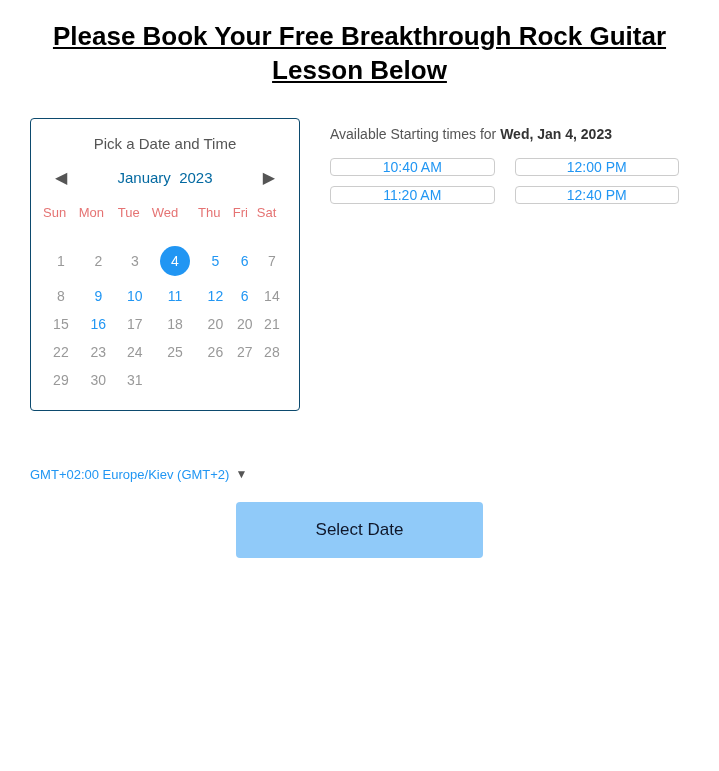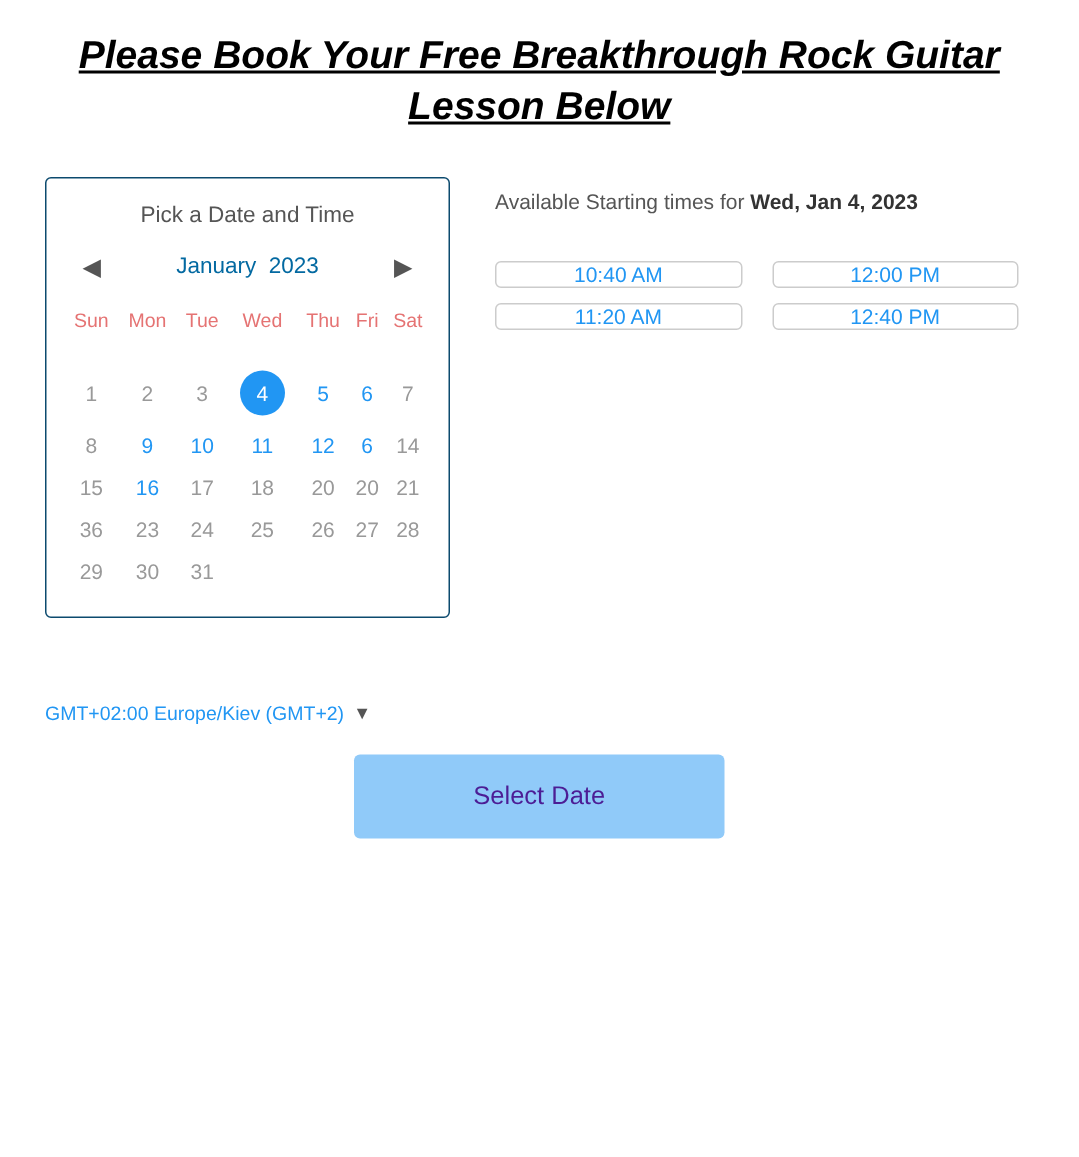--- a/index.html
+++ b/index.html
@@ -15,21 +15,20 @@
     }
 
     .page-title {
       font-size: 26px;
       font-weight: bold;
       text-decoration: underline;
       text-align: center;
       line-height: 1.3;
       margin-bottom: 30px;
       max-width: 620px;
-      font-style: italic;
     }
 
     .main-content {
       display: flex;
       width: 100%;
       gap: 20px;
       margin-bottom: 20px;
     }
 
     
@@ -69,21 +68,21 @@
     }
 
     .calendar-grid {
       width: 100%;
       border-collapse: collapse;
     }
 
     .calendar-grid th {
       font-size: 13px;
       color: #e57373;
-      text-align: center;
+      text-align: left;
       padding: 4px 0 8px 0;
       font-weight: normal;
     }
 
     .calendar-grid td {
       text-align: center;
       padding: 6px 0;
       font-size: 14px;
       color: #999;
       cursor: default;
@@ -97,21 +96,21 @@
 
     
     .time-section {
       flex: 1;
       padding: 8px 10px;
     }
 
     .available-label {
       font-size: 14px;
       color: #555;
-      margin-bottom: 32px;
+      margin-bottom: 16px;
     }
 
     .available-label strong {
       font-weight: bold;
       color: #333;
     }
 
     .time-columns {
       display: flex;
       gap: 20px;
@@ -162,21 +161,21 @@
     }
 
     .dropdown-arrow {
       color: #555;
       font-size: 12px;
     }
 
     
     .select-date-btn {
       background: #90caf9;
-      color: #4c1d95;
+      color: #0f172a;
       border: none;
       border-radius: 4px;
       padding: 18px 80px;
       font-size: 17px;
       cursor: pointer;
       display: block;
       margin: 0 auto;
     }
 
     
@@ -252,21 +251,21 @@
           <tr>
             <td>15</td>
             <td class="available">16</td>
             <td>17</td>
             <td>18</td>
             <td>20</td>
             <td>20</td>
             <td>21</td>
           </tr>
           <tr>
-            <td>36</td>
+            <td>22</td>
             <td>23</td>
             <td>24</td>
             <td>25</td>
             <td>26</td>
             <td>27</td>
             <td>28</td>
           </tr>
           <tr>
             <td>29</td>
             <td>30</td>

